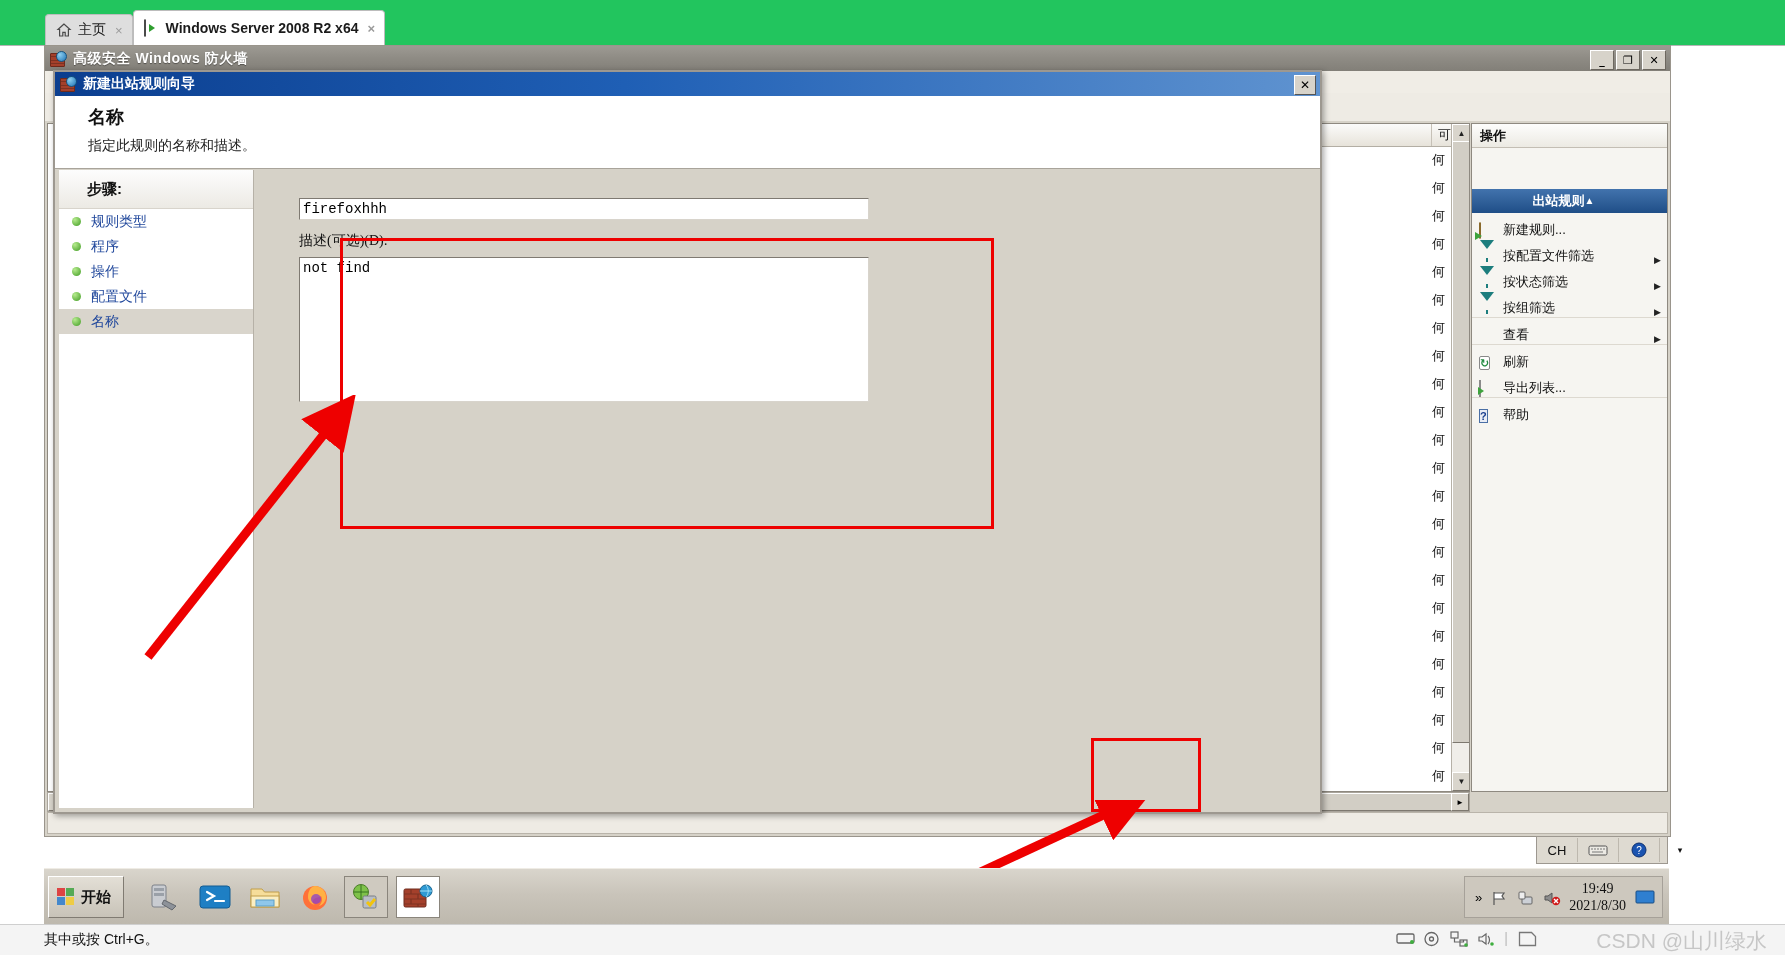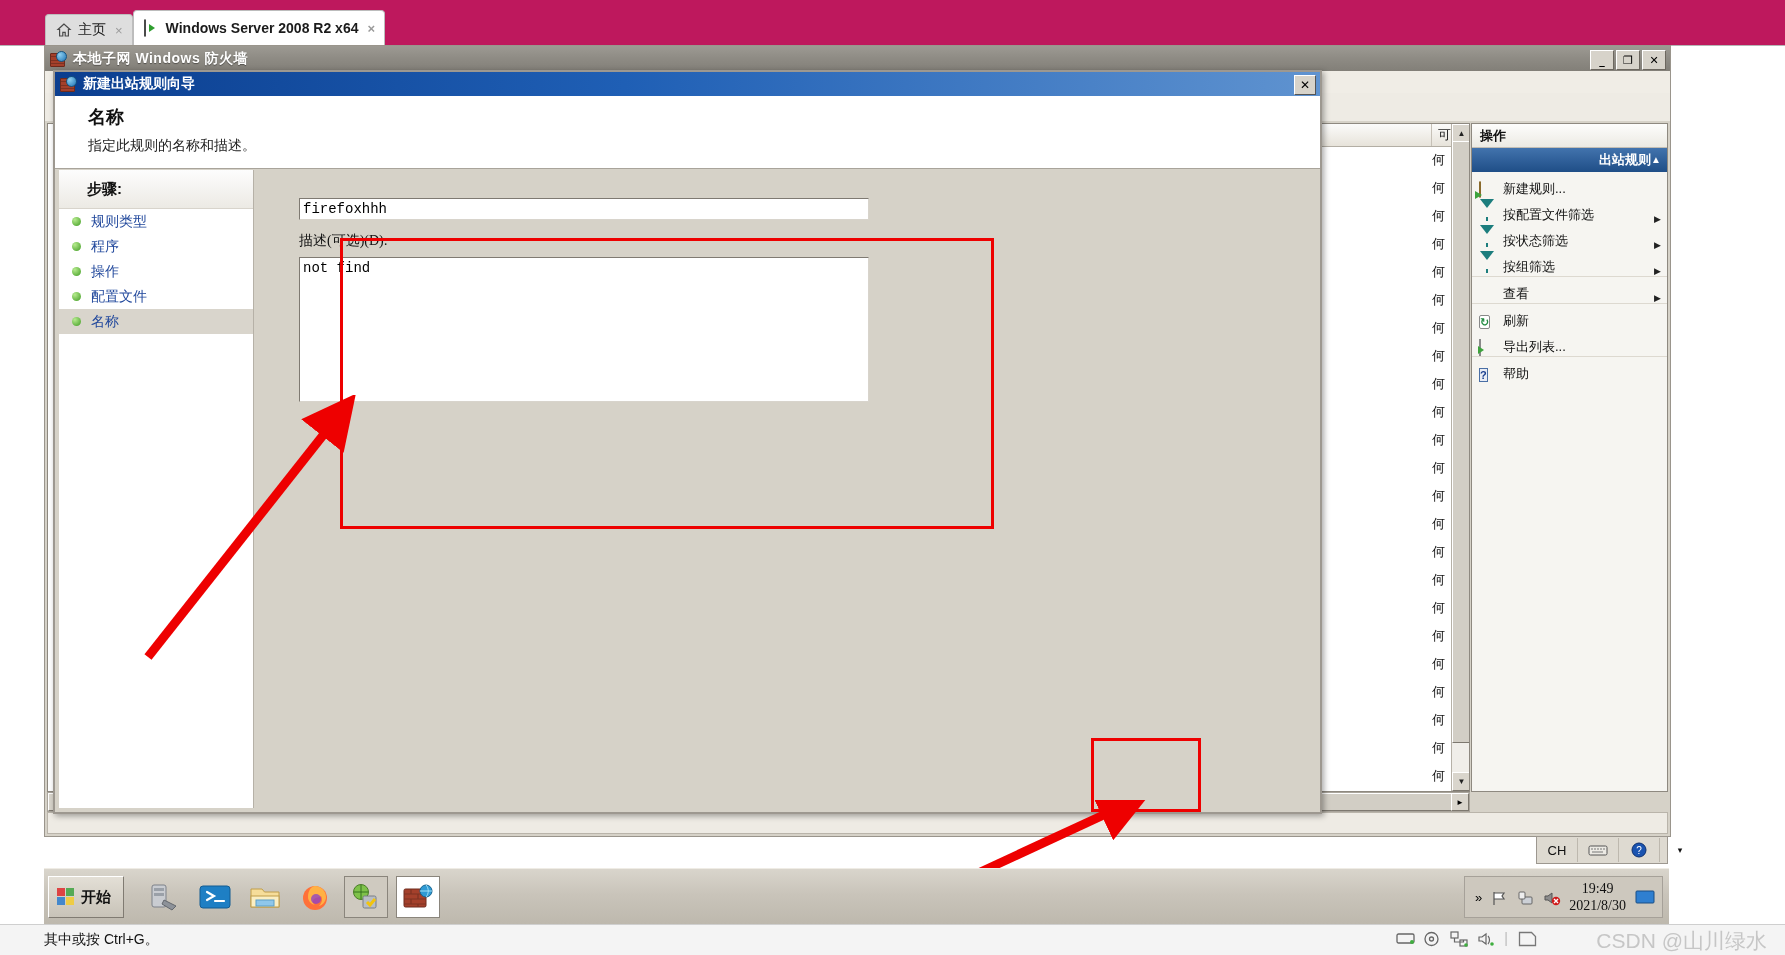--- a/index.html
+++ b/index.html
@@ -9,21 +9,21 @@
     font-family:"Liberation Sans","DejaVu Sans",sans-serif;
     font-size:14px;
     overflow:hidden;
     position:relative;
   }
   .abs{position:absolute;}
 
   
   #tabstrip{
     left:0;top:0;width:1785px;height:45px;
-    background:#be185d;
+    background:#22c55e;
     border-bottom:1px solid #b5b5b5;
   }
   #tabstrip .tabs-row{position:absolute;left:45px;top:9px;height:36px;display:flex;align-items:flex-end;}
   .vtab{
     height:30px;display:flex;align-items:center;gap:6px;
     padding:0 9px 0 10px;
     border:1px solid #bdbdbd;border-bottom:none;
     border-radius:4px 4px 0 0;
     background:#dedede;
     color:#1b1b1b;font-size:14px;white-space:nowrap;
@@ -134,24 +134,24 @@
   
   #act-pane{
     position:absolute;right:2px;top:2px;width:195px;bottom:44px;
     background:#f6f5f1;border:1px solid #8e8980;
   }
   #act-hdr{
     height:23px;line-height:23px;padding-left:8px;font-size:13px;font-weight:bold;
     background:linear-gradient(to bottom,#fdfdfc,#eceae3);border-bottom:1px solid #c3beb4;color:#111;
   }
   #act-group{
-    height:24px;line-height:24px;padding:0 6px 0 8px;font-size:13px;font-weight:bold;color:#fff;
+    height:24px;line-height:24px;padding:0 20px 0 8px;font-size:13px;font-weight:bold;color:#fff;
     background:linear-gradient(to bottom,#3f6fa8,#2d5party);
     background:linear-gradient(to bottom,#4273ad,#1f4e87);
-    display:flex;align-items:center;justify-content:flex-end;
+    display:flex;align-items:center;justify-content:center;margin-top:41px;
   }
   .act-item{
     height:26px;display:flex;align-items:flex-end;gap:7px;padding:0 6px 0 7px;
     font-size:13px;color:#111;
   }
   .act-item.divided{border-top:1px solid #ddd9d0;}
   .act-ico{width:17px;height:16px;flex:none;position:relative;}
   .act-lbl{flex:1;white-space:nowrap;}
   .act-arrow{font-size:9px;color:#222;}
   .funnel{
@@ -327,21 +327,21 @@
   </div>
 </div>
 
 <div class="abs" id="mmc">
 
   <div id="mmc-title">
     <span class="fw-icon">
       <span class="brick"></span>
         <span class="globe"></span>
     </span>
-    <span class="t-lbl">本地子网 Windows 防火墙</span>
+    <span class="t-lbl">高级安全 Windows 防火墙</span>
     <div id="mmc-winbtns">
       <div class="wbtn">_</div>
       <div class="wbtn">❐</div>
       <div class="wbtn">✕</div>
     </div>
   </div>
 
   <div id="mmc-menu">
     <span class="mi">文</span>
   </div>

